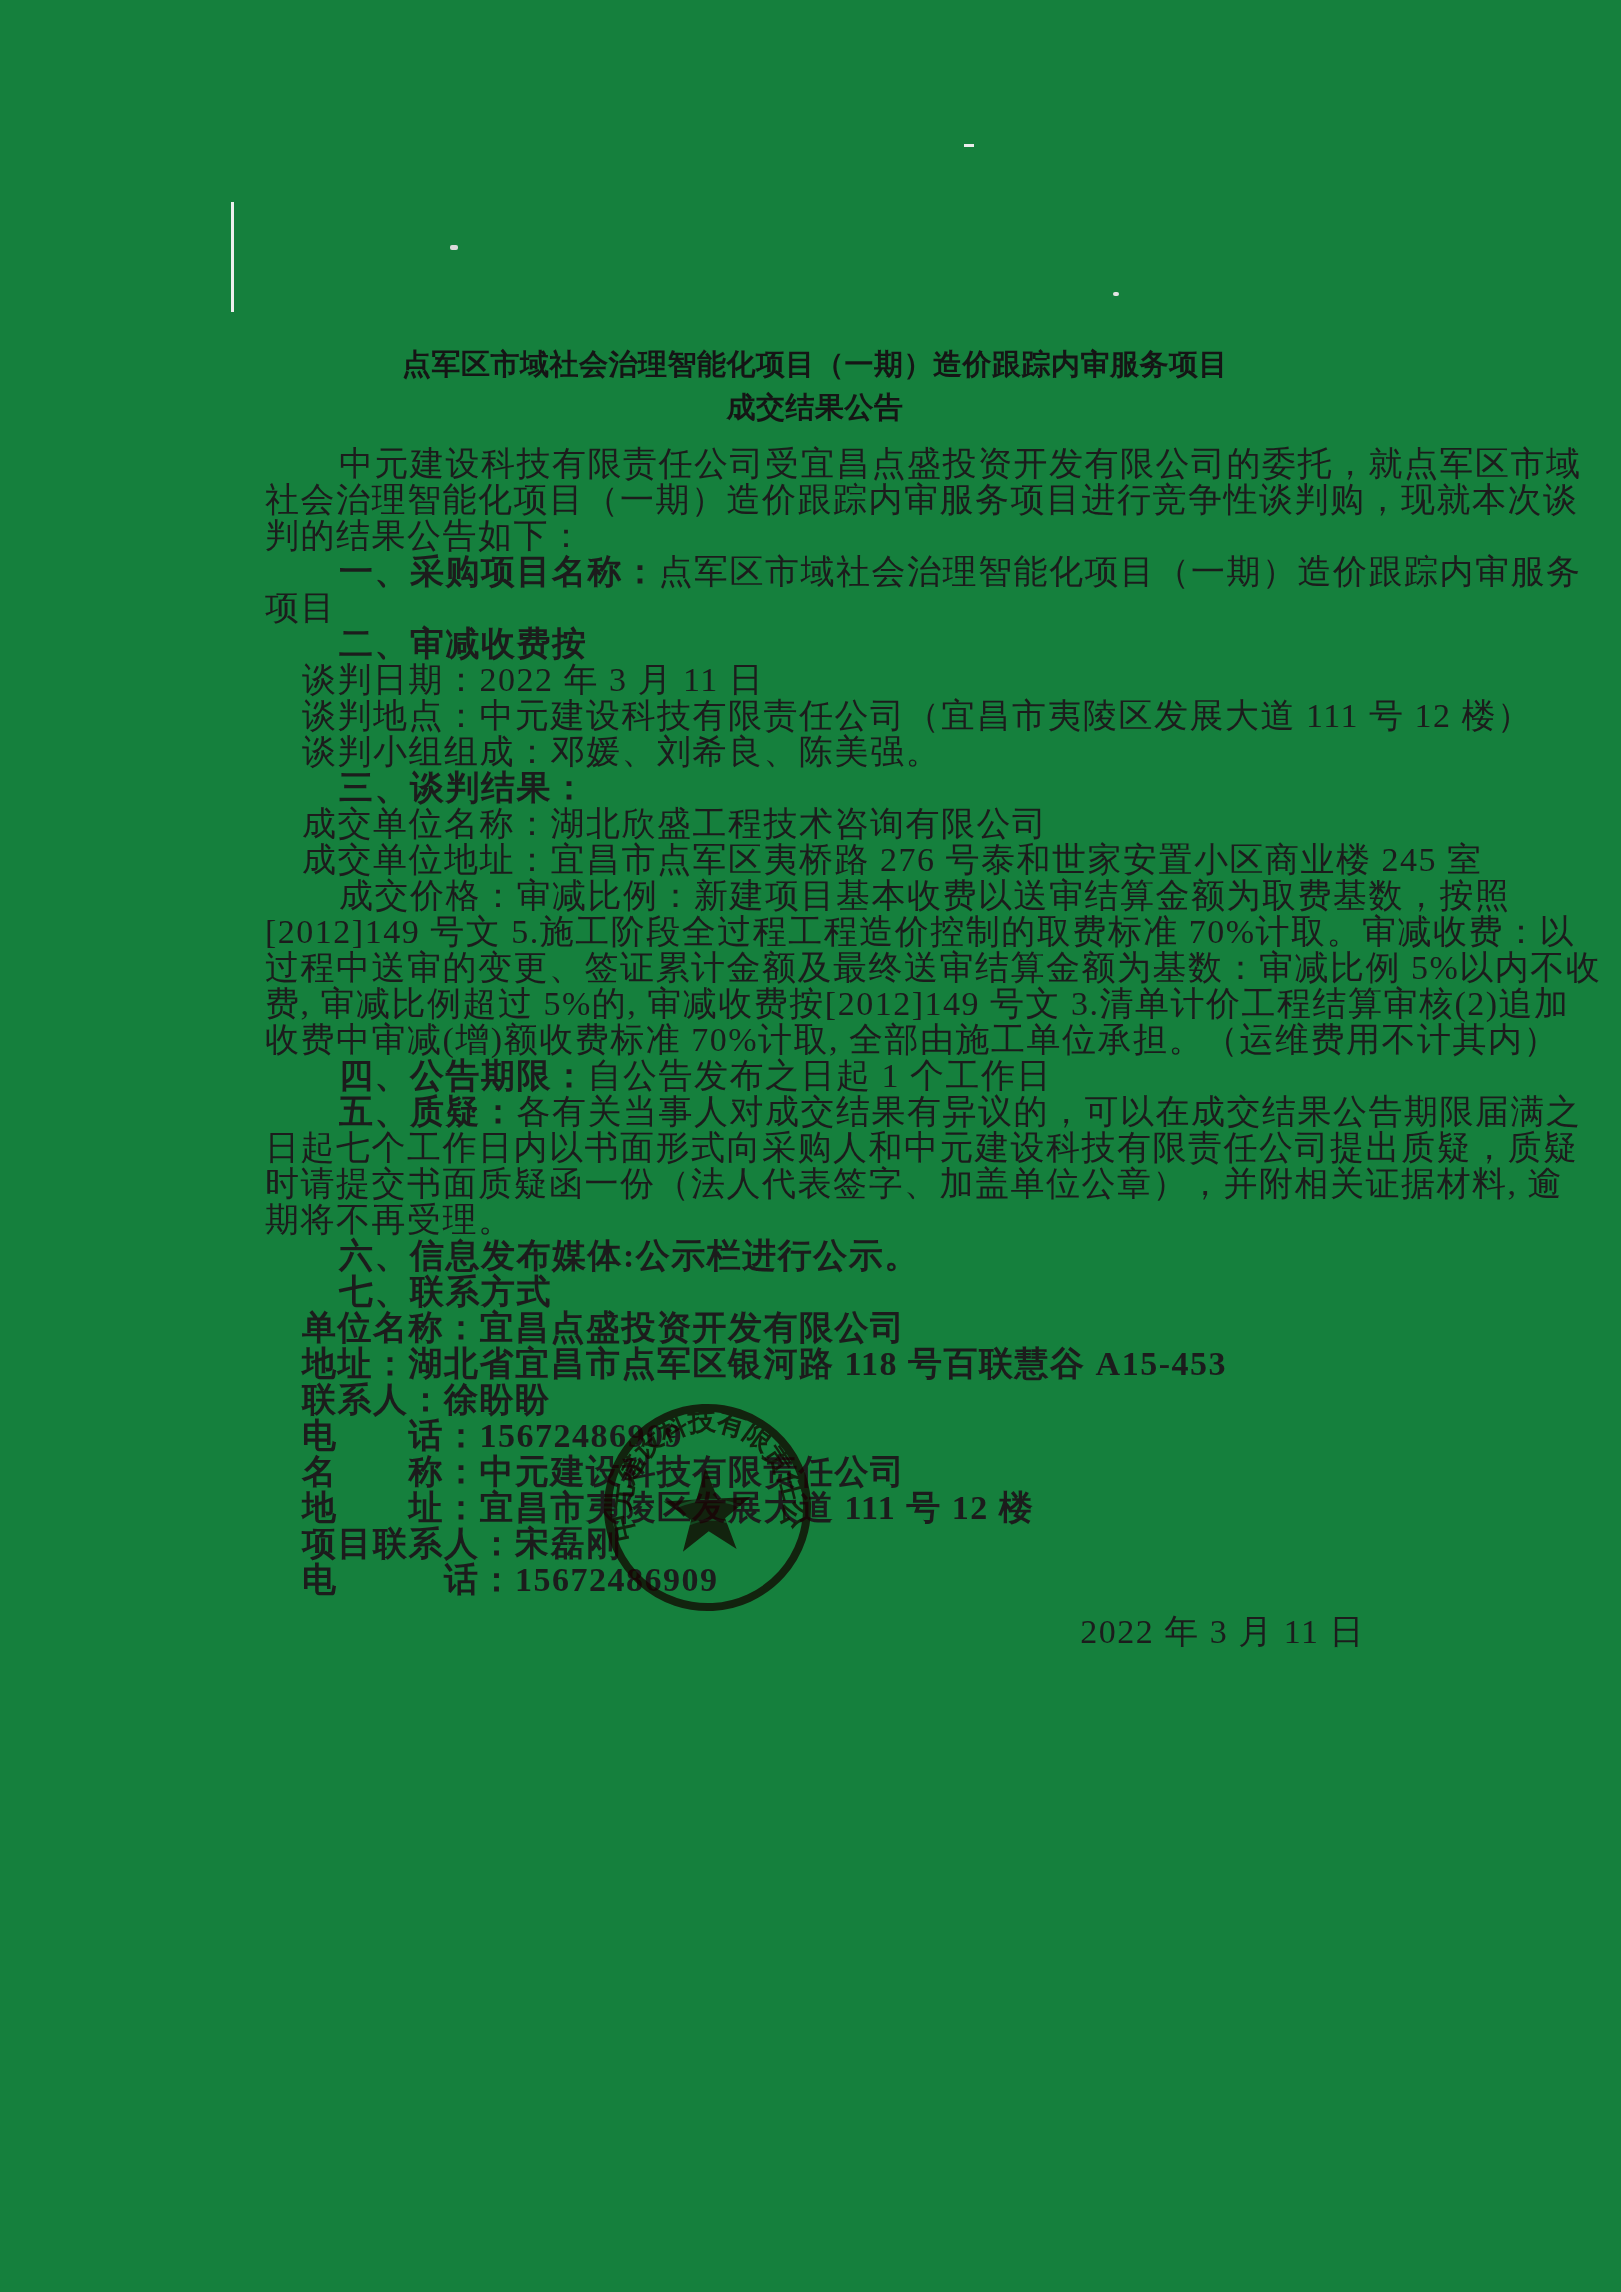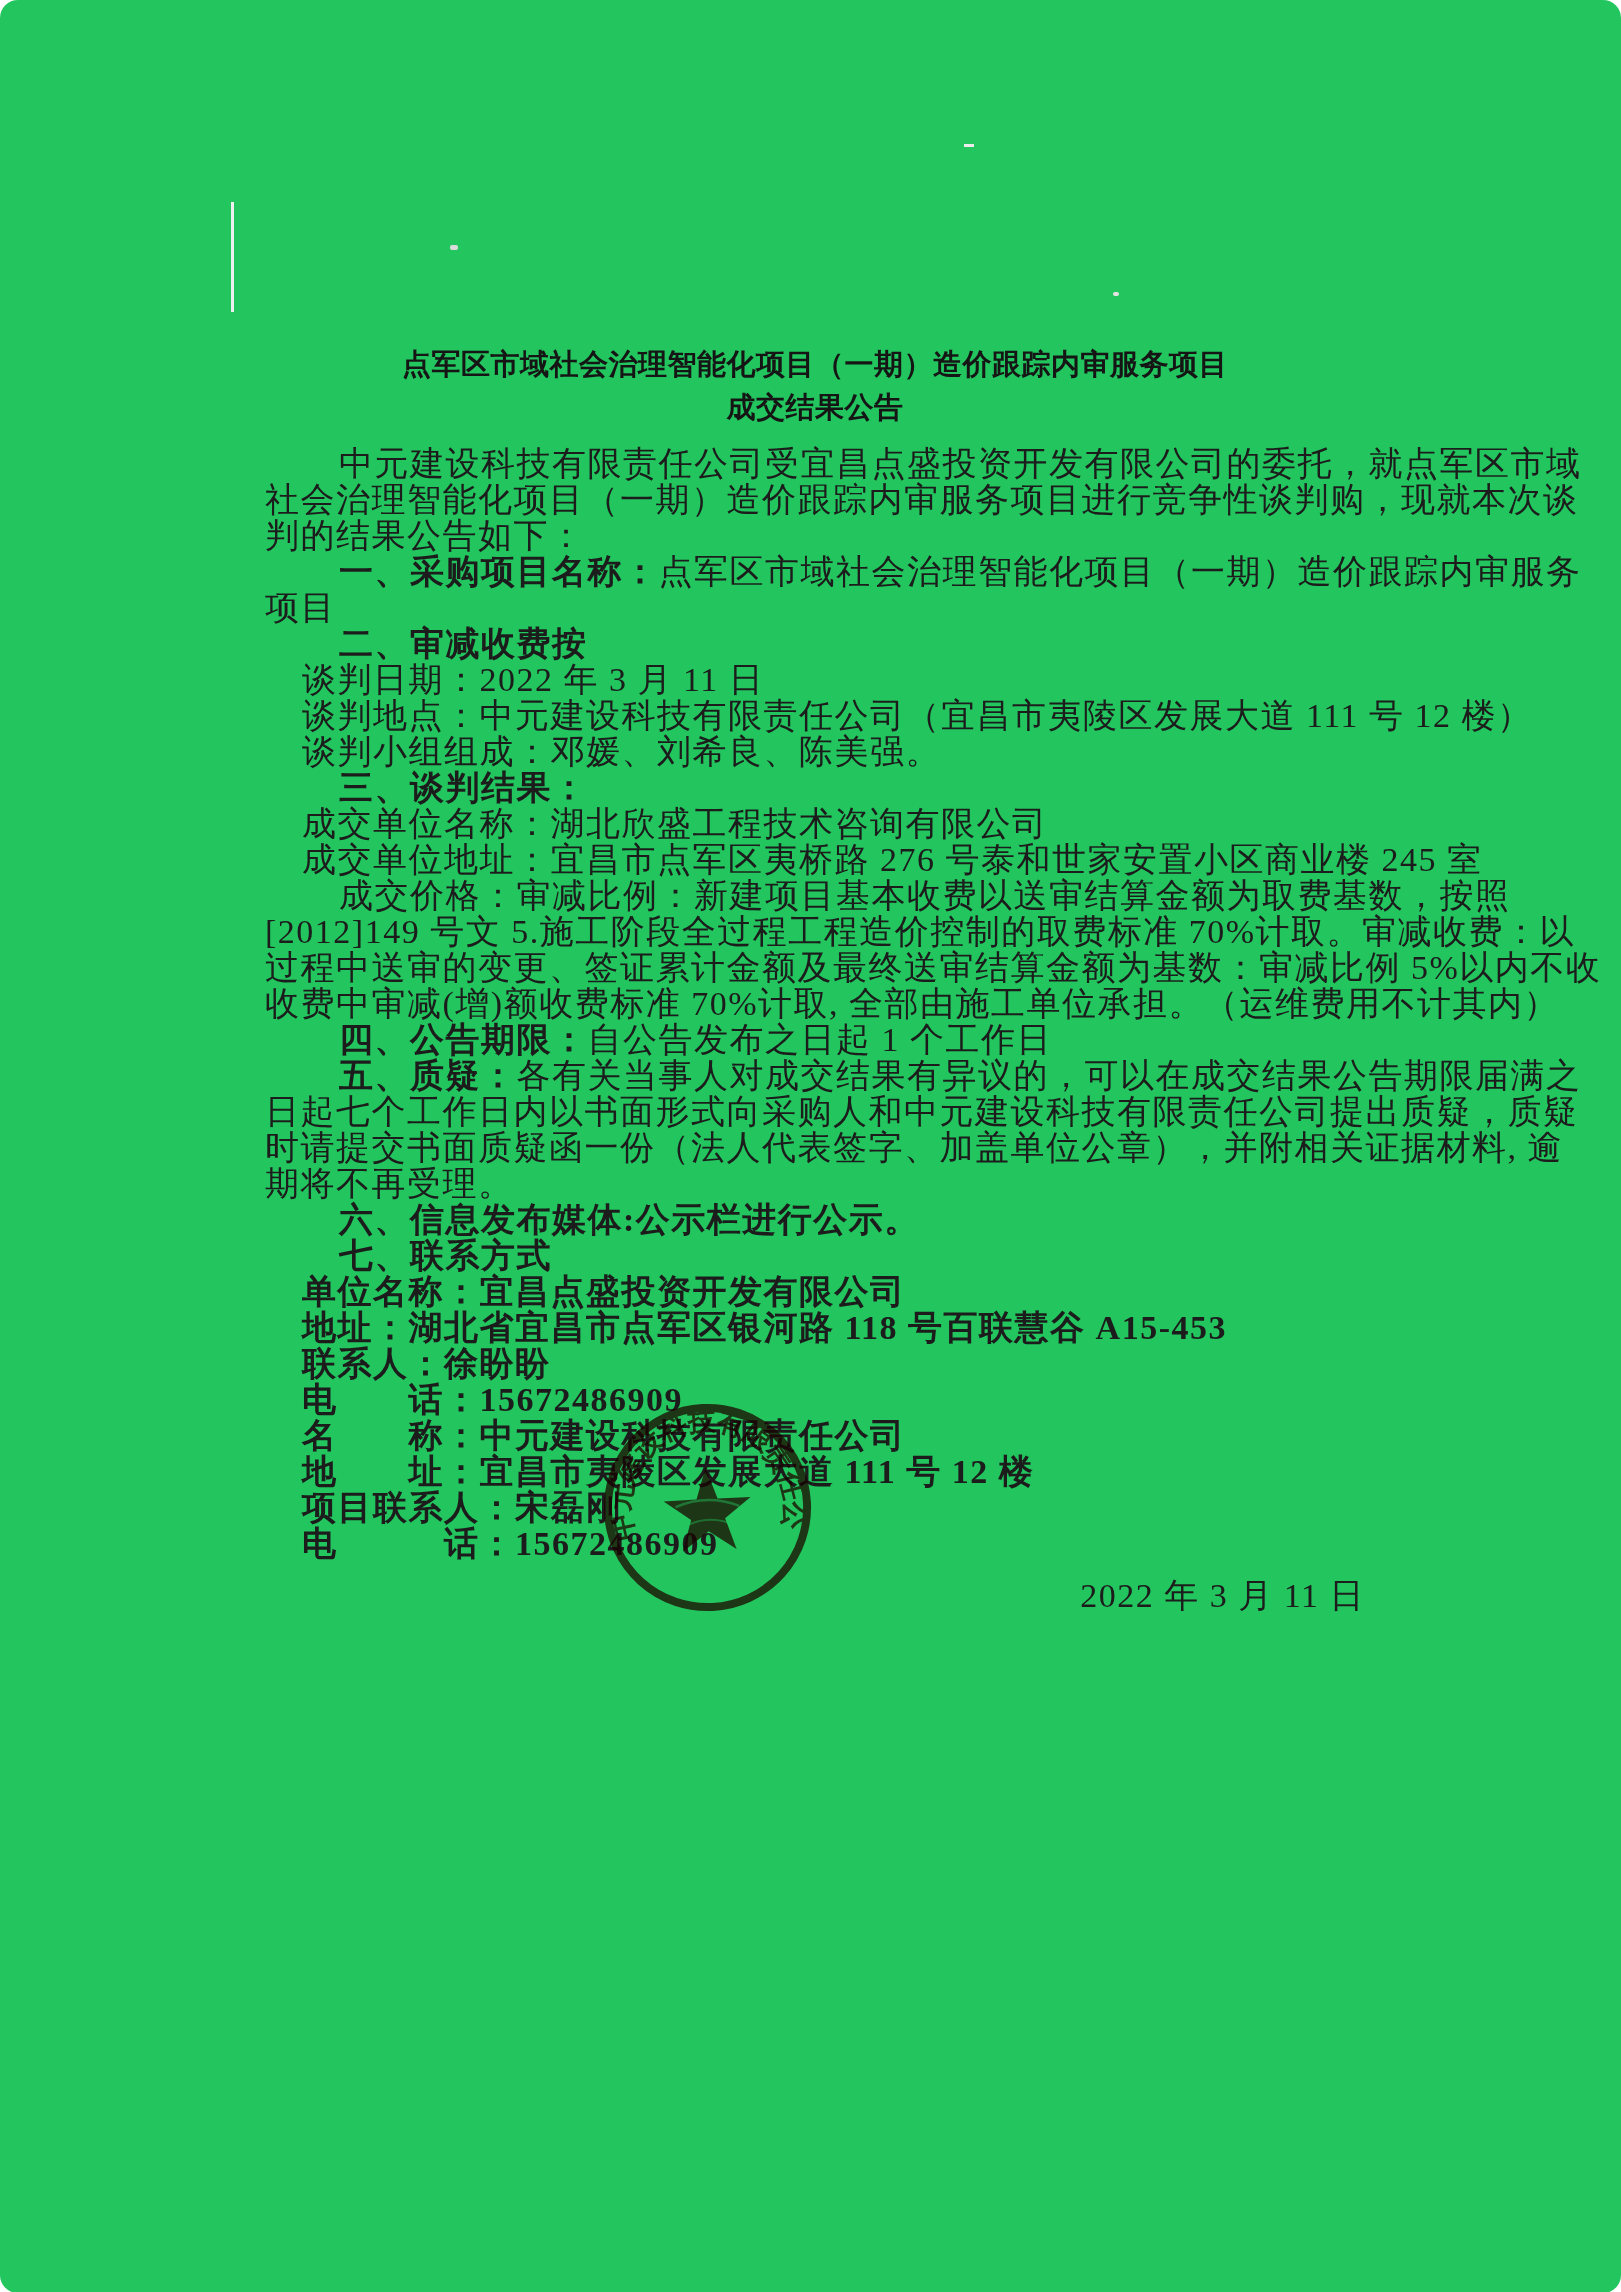--- a/index.html
+++ b/index.html
@@ -3,21 +3,21 @@
 <meta charset="utf-8">
 <style>
   html,body{margin:0;padding:0;}
   body{
     width:1621px;height:2293px;
     background:#ffffff;
     position:relative;
     font-family:"Liberation Serif","DejaVu Serif",serif;
     color:#1c1c1c;
   }
-  .sheet{position:absolute;inset:0;background:#22c55e;overflow:hidden;border-radius:18px;}
+  .sheet{position:absolute;inset:0;background:#15803d;overflow:hidden;}
   .content{
     position:absolute;left:265px;top:343px;width:1100px;
   }
   .title{
     text-align:center;font-weight:bold;font-size:29px;line-height:43px;
     letter-spacing:0.5px;color:#151515;
   }
   .doc-body{margin-top:16.7px;font-size:34px;line-height:36px;letter-spacing:1.5px;}
   .doc-body p{margin:0;padding:0;white-space:nowrap;}
   .line.ind1{text-indent:37px;}
@@ -62,20 +62,21 @@
         <p class="line ind2"><span class="b">二、审减收费按</span></p>
         <p class="line ind1"><span>谈判日期：2022 年 3 月 11 日</span></p>
         <p class="line ind1"><span>谈判地点：中元建设科技有限责任公司（宜昌市夷陵区发展大道 111 号 12 楼）</span></p>
         <p class="line ind1"><span>谈判小组组成：邓媛、刘希良、陈美强。</span></p>
         <p class="line ind2"><span class="b">三、谈判结果：</span></p>
         <p class="line ind1"><span>成交单位名称：湖北欣盛工程技术咨询有限公司</span></p>
         <p class="line ind1"><span>成交单位地址：宜昌市点军区夷桥路 276 号泰和世家安置小区商业楼 245 室</span></p>
         <p class="line ind2"><span>成交价格：审减比例：新建项目基本收费以送审结算金额为取费基数，按照</span></p>
         <p class="line ind0"><span>[2012]149 号文 5.施工阶段全过程工程造价控制的取费标准 70%计取。审减收费：以</span></p>
         <p class="line ind0"><span>过程中送审的变更、签证累计金额及最终送审结算金额为基数：审减比例 5%以内不收</span></p>
+        <p class="line ind0"><span>费, 审减比例超过 5%的, 审减收费按[2012]149 号文 3.清单计价工程结算审核(2)追加</span></p>
         <p class="line ind0"><span>收费中审减(增)额收费标准 70%计取, 全部由施工单位承担。（运维费用不计其内）</span></p>
         <p class="line ind2"><span class="b">四、公告期限：</span><span>自公告发布之日起 1 个工作日</span></p>
         <p class="line ind2"><span class="b">五、质疑：</span><span>各有关当事人对成交结果有异议的，可以在成交结果公告期限届满之</span></p>
         <p class="line ind0"><span>日起七个工作日内以书面形式向采购人和中元建设科技有限责任公司提出质疑，质疑</span></p>
         <p class="line ind0"><span>时请提交书面质疑函一份（法人代表签字、加盖单位公章），并附相关证据材料, 逾</span></p>
         <p class="line ind0"><span>期将不再受理。</span></p>
         <p class="line ind2"><span class="b">六、信息发布媒体:公示栏进行公示。</span></p>
         <p class="line ind2"><span class="b">七、联系方式</span></p>
         <p class="line ind1"><span class="b">单位名称：宜昌点盛投资开发有限公司</span></p>
         <p class="line ind1"><span class="b">地址：湖北省宜昌市点军区银河路 118 号百联慧谷 A15-453</span></p>

